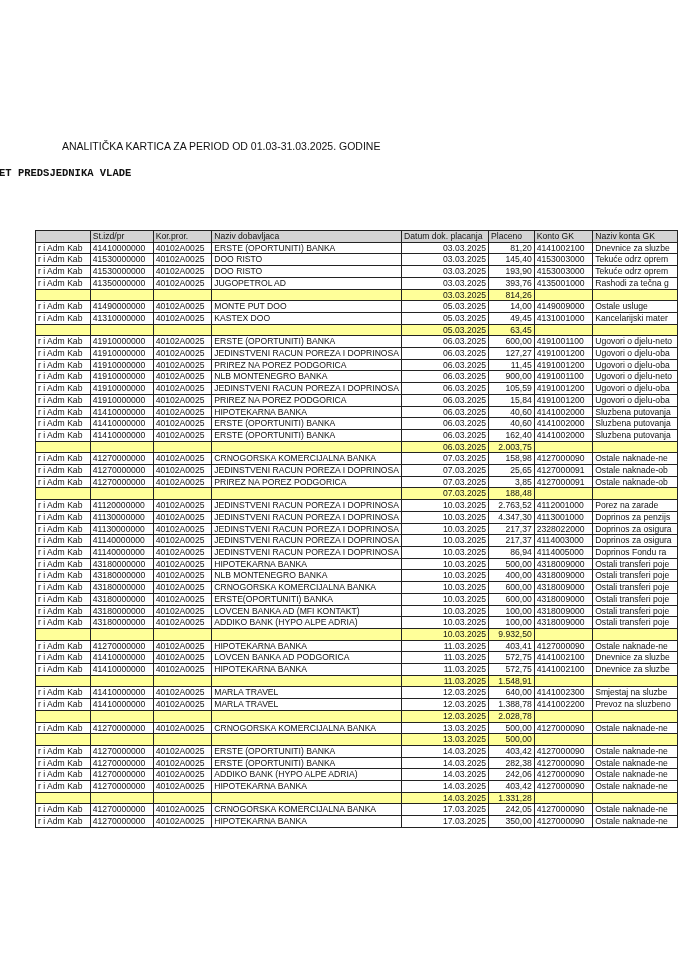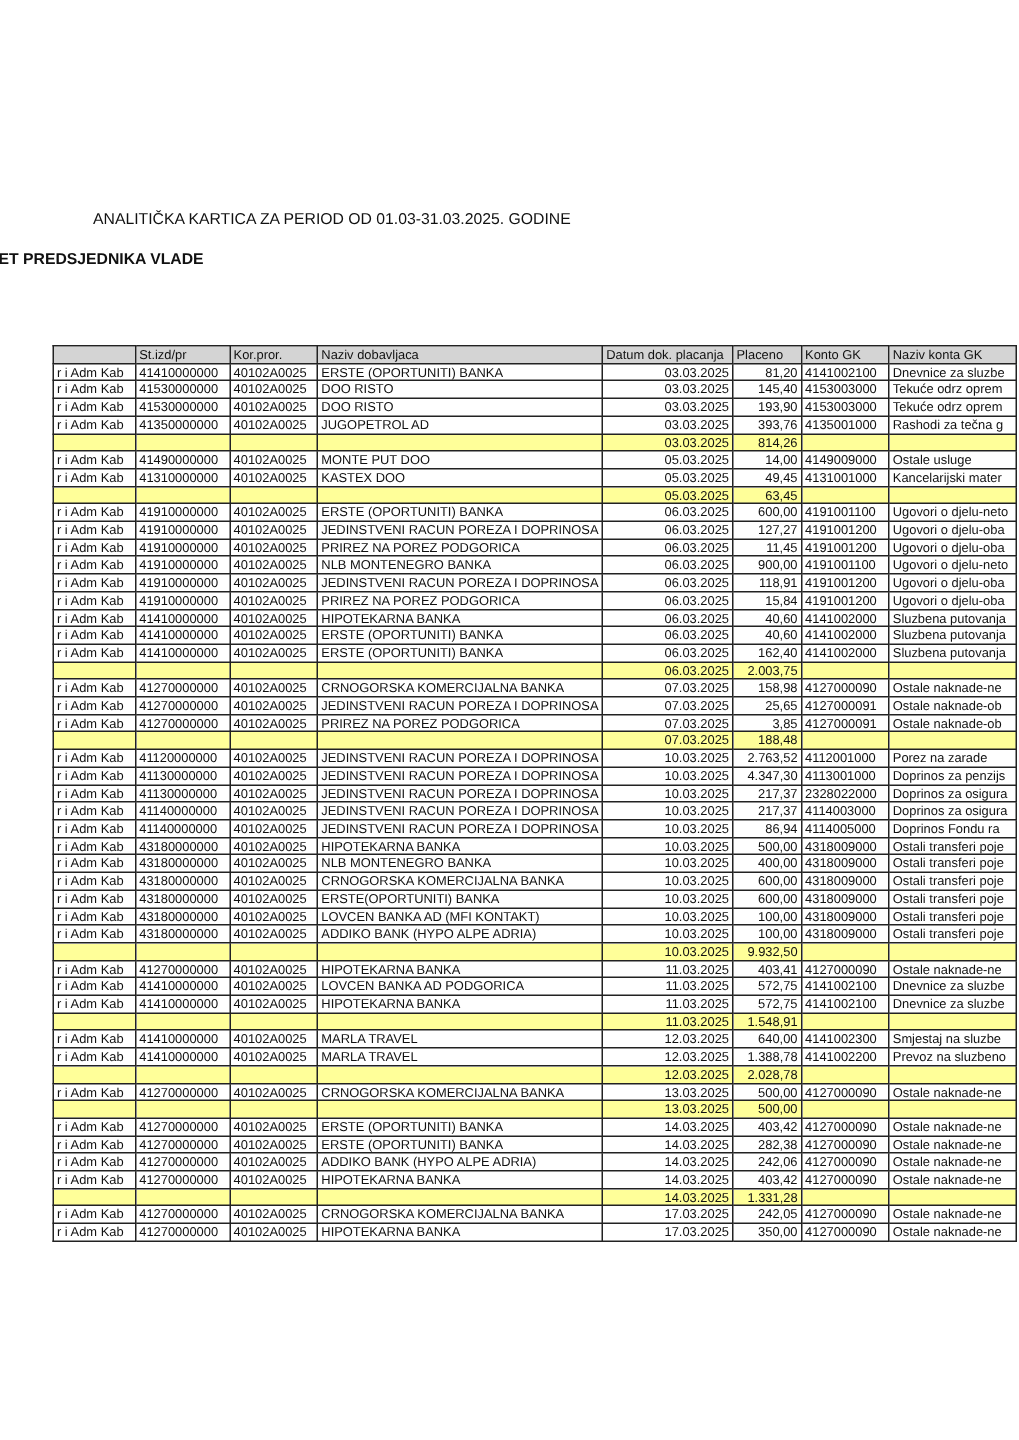--- a/index.html
+++ b/index.html
@@ -1,18 +1,18 @@
 <!DOCTYPE html>
 <html><head>
 <meta charset="utf-8">
 <style>
   html, body { margin:0; padding:0; background:#ffffff; }
   body { width:679px; height:960px; position:relative; overflow:hidden; font-family:"Liberation Sans", sans-serif; color:#111; }
   .title { position:absolute; left:62px; top:140px; font-size:10.5px; font-weight:normal; white-space:nowrap; }
-  .subtitle { position:absolute; left:-1px; top:167px; font-size:10.5px; font-weight:bold; white-space:nowrap; }
+  .subtitle { position:absolute; left:-1px; top:167px; font-size:10.5px; font-weight:bold; white-space:nowrap;font-family:Liberation Mono, monospace; }
   table { position:absolute; left:-1px; top:230px; border-collapse:collapse; table-layout:fixed; font-size:8.6px;margin-left:36px; }
   td, th { border:1px solid #222; padding:0 2px; height:10.7px; line-height:10.7px; white-space:nowrap; overflow:hidden; font-weight:normal; text-align:left; }
   th { background:#d4d4d4; }
   tr.sum td { background:#ffff99; }
   td.r { text-align:right; }
 </style>
 </head>
 <body>
 
 <div class="title">ANALITIČKA KARTICA ZA PERIOD OD 01.03-31.03.2025. GODINE</div>
@@ -161,21 +161,21 @@
         <td class="r">900,00</td>
         <td>4191001100</td>
         <td>Ugovori o djelu-neto</td>
       </tr>
       <tr class="item">
         <td>r i Adm Kab</td>
         <td>41910000000</td>
         <td>40102A0025</td>
         <td>JEDINSTVENI RACUN POREZA I DOPRINOSA</td>
         <td class="r">06.03.2025</td>
-        <td class="r">118,91</td>
+        <td class="r">105,59</td>
         <td>4191001200</td>
         <td>Ugovori o djelu-oba</td>
       </tr>
       <tr class="item">
         <td>r i Adm Kab</td>
         <td>41910000000</td>
         <td>40102A0025</td>
         <td>PRIREZ  NA POREZ PODGORICA</td>
         <td class="r">06.03.2025</td>
         <td class="r">15,84</td>

